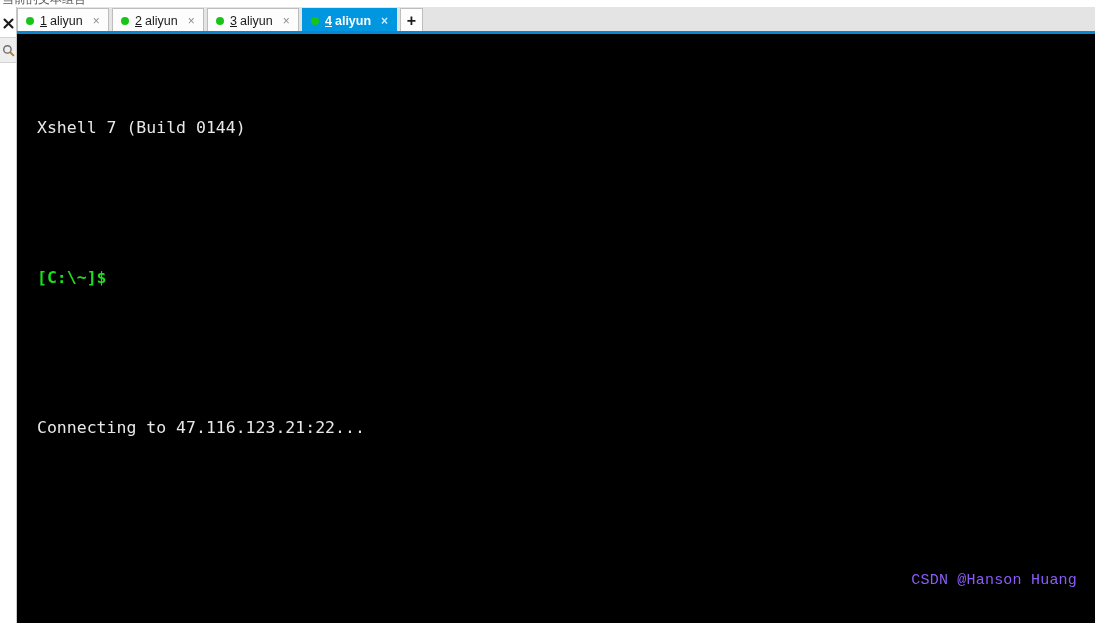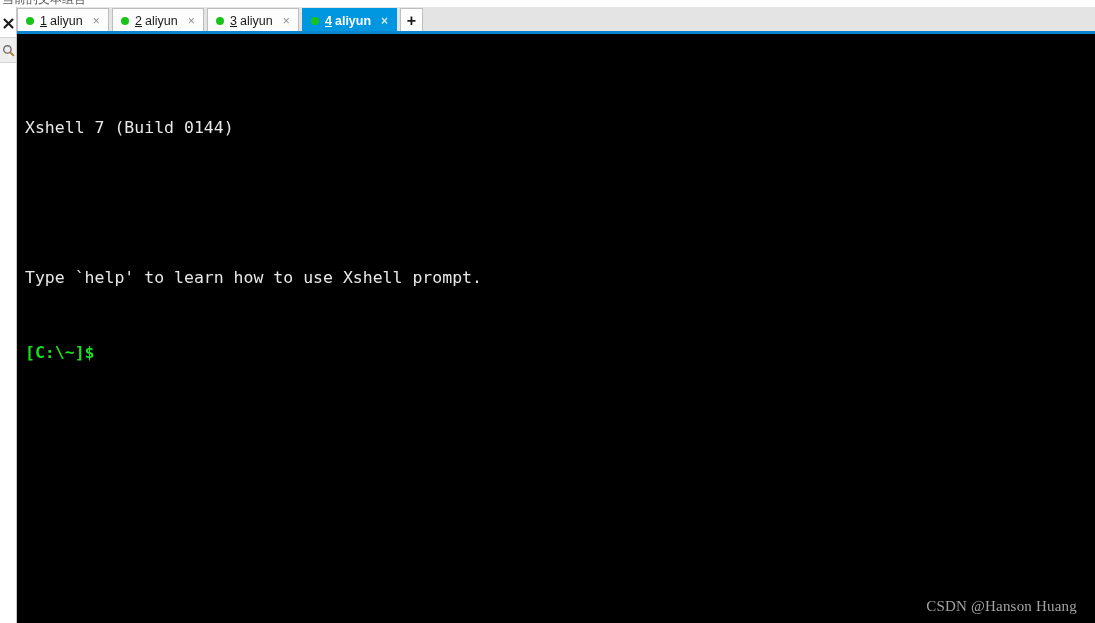--- a/index.html
+++ b/index.html
@@ -152,32 +152,33 @@
     font-size: 16.5px;
     line-height: 25px;
     color: #e8e8e8;
     padding: 6px 0 0 8px;
     box-sizing: border-box;
     white-space: pre;
   }
   .line {
     height: 25px;
     white-space: pre;
+    margin-left: 12px;
   }
   .line.blank { }
 
   .c-green   { color: #19e019; font-weight: bold; }
 
   .watermark {
     position: absolute;
     right: 18px;
-    bottom: 4px;
+    bottom: 30px;
     font-size: 15px;
-    color: #a3a3a3;
-    font-family: Liberation Serif, serif;
+    color: #8b5cf6;
+    font-family: Liberation Mono, monospace;
     letter-spacing: 0.2px;
   }
 </style>
 </head>
 <body>
 
 <div id="app">
 
   <div class="top-sliver">
     <div class="top-sliver-text">当前的文本组合</div>
@@ -235,23 +236,23 @@
       <span>+</span>
     </div>
   </div>
 
   <div class="tab-underline"></div>
 
   <div class="terminal">
 
     <div class="line">Xshell 7 (Build 0144)</div>
     <div class="line blank"> </div>
-    <div class="line">Type `help' to learn how to use Xshell prompt.</div>
     <div class="line c-green">[C:\~]$</div>
     <div class="line blank"> </div>
+    <div class="line">Connecting to 47.116.123.21:22...</div>
     
     
     
 
     
 
     
     
     
     

